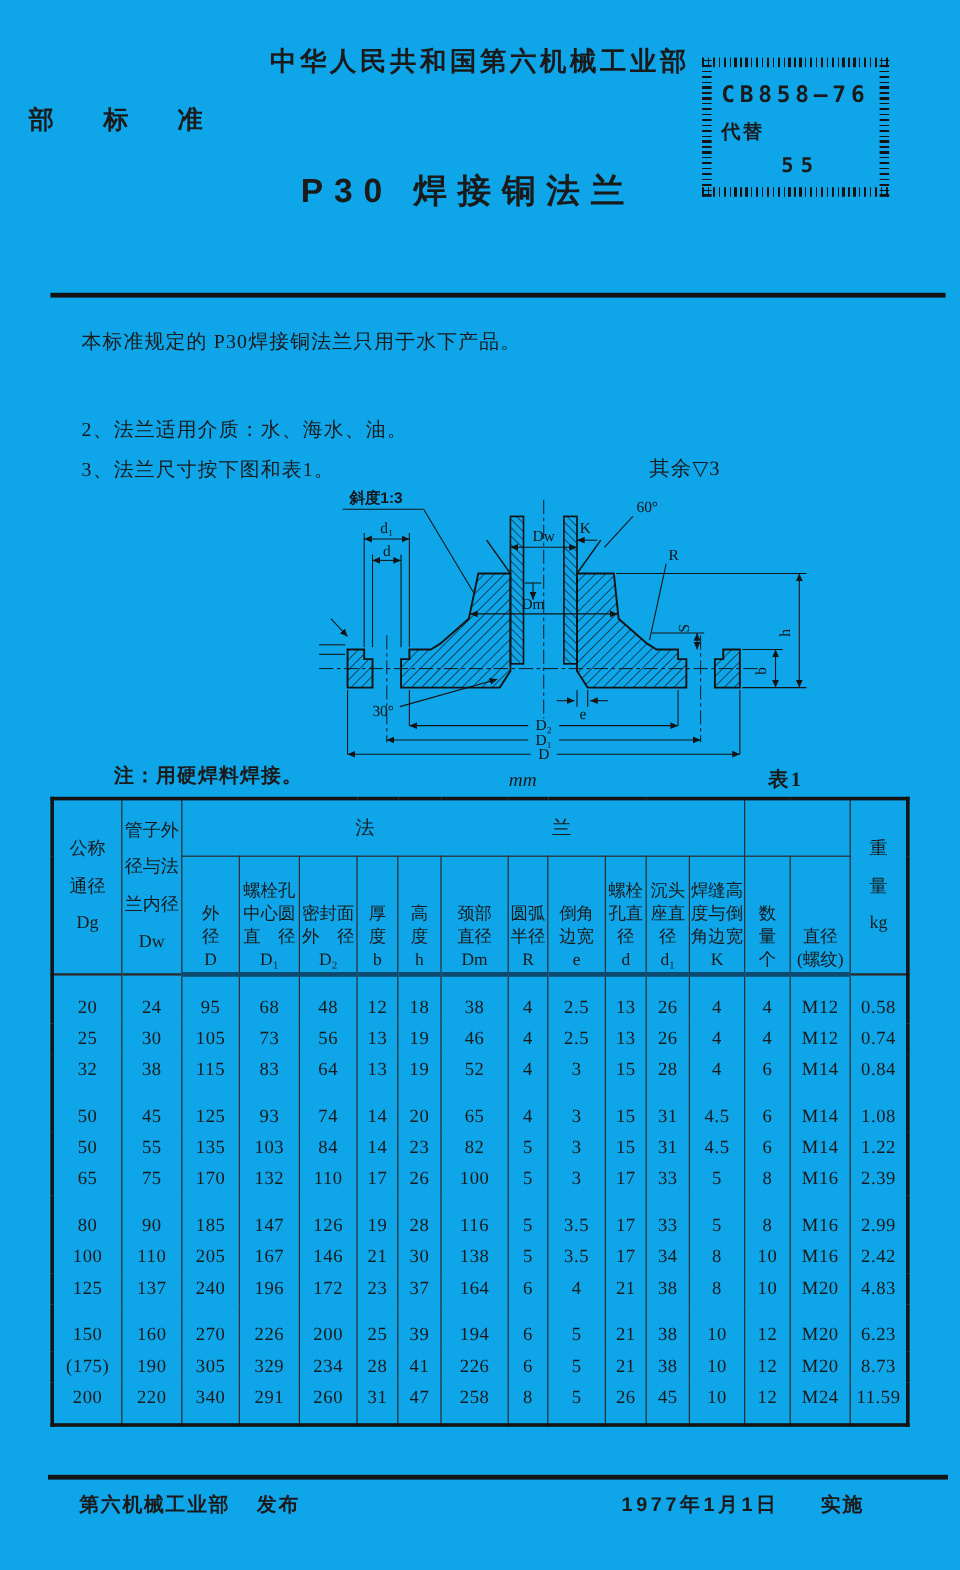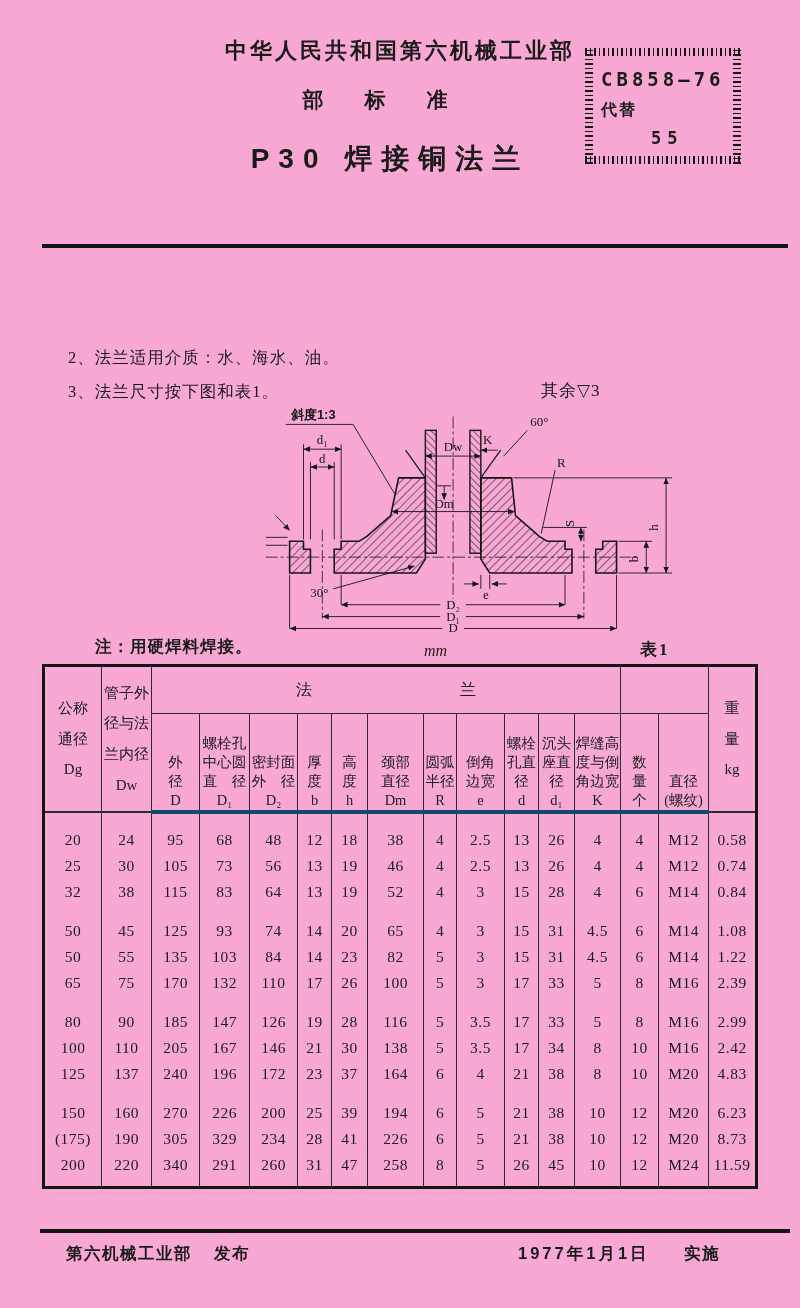--- a/index.html
+++ b/index.html
@@ -1,30 +1,30 @@
 <!DOCTYPE html>
 <html><head>
 <meta charset="utf-8">
 <style>
   html,body{margin:0;padding:0;background:#d8d6d0;}
   .page{
     position:relative; width:800px; height:1308px; margin:0 auto;
-    background:#f9a8d4; color:#1a1a1a; overflow:hidden;
+    background:#0ea5e9; color:#1a1a1a; overflow:hidden;
     font-family:"Liberation Serif","DejaVu Serif",serif;
   }
   
   .ministry{
     position:absolute; left:0; top:36px; width:800px; text-align:center;
     font-family:"Liberation Sans","DejaVu Sans",sans-serif;
     font-weight:bold; font-size:22px; letter-spacing:3px;
   }
   .std-type{
-    position:absolute; left:0; top:86px; width:760px; text-align:center;
+    position:absolute; left:0; top:86px; width:760px; 
     font-family:Liberation Mono, monospace;
-    font-weight:bold; font-size:21px; letter-spacing:10px;
+    font-weight:bold; font-size:21px; letter-spacing:10px;padding-left:24px;
   }
   .doc-title{
     position:absolute; left:0; top:140px; width:780px; text-align:center;
     font-family:"Liberation Sans","DejaVu Sans",sans-serif;
     font-weight:bold; font-size:28px; letter-spacing:9px;
   }
   
   .std-box{position:absolute; left:585px; top:48px; width:156px; height:116px;}
   .sb-edge{position:absolute; background-repeat:repeat;}
   .sb-top,.sb-bottom{left:0; right:0; height:8px;
@@ -106,20 +106,21 @@
     <div class="sb-edge sb-bottom"></div>
     <div class="sb-edge sb-left"></div>
     <div class="sb-edge sb-right"></div>
     <div class="sb-code">CB858—76</div>
     <div class="sb-rep">代替</div>
     <div class="sb-repval">55</div>
   </div>
 
   <div class="rule rule-top"></div>
 
+  <div class="para p-scope">本标准规定的 P30焊接铜法兰只用于水下产品。</div>
   <div class="para p-i2">2、法兰适用介质：水、海水、油。</div>
   <div class="para p-i3">3、法兰尺寸按下图和表1。</div>
   <div class="surface-note">其余▽3</div>
 
   <div class="fig">
     <svg viewBox="0 0 430 235" xmlns="http://www.w3.org/2000/svg">
       <defs>
         <pattern id="h1" patternUnits="userSpaceOnUse" width="6" height="6" patternTransform="rotate(45)">
           <line x1="0" y1="0" x2="0" y2="6" stroke="#141414" stroke-width="1.1"></line>
         </pattern>

